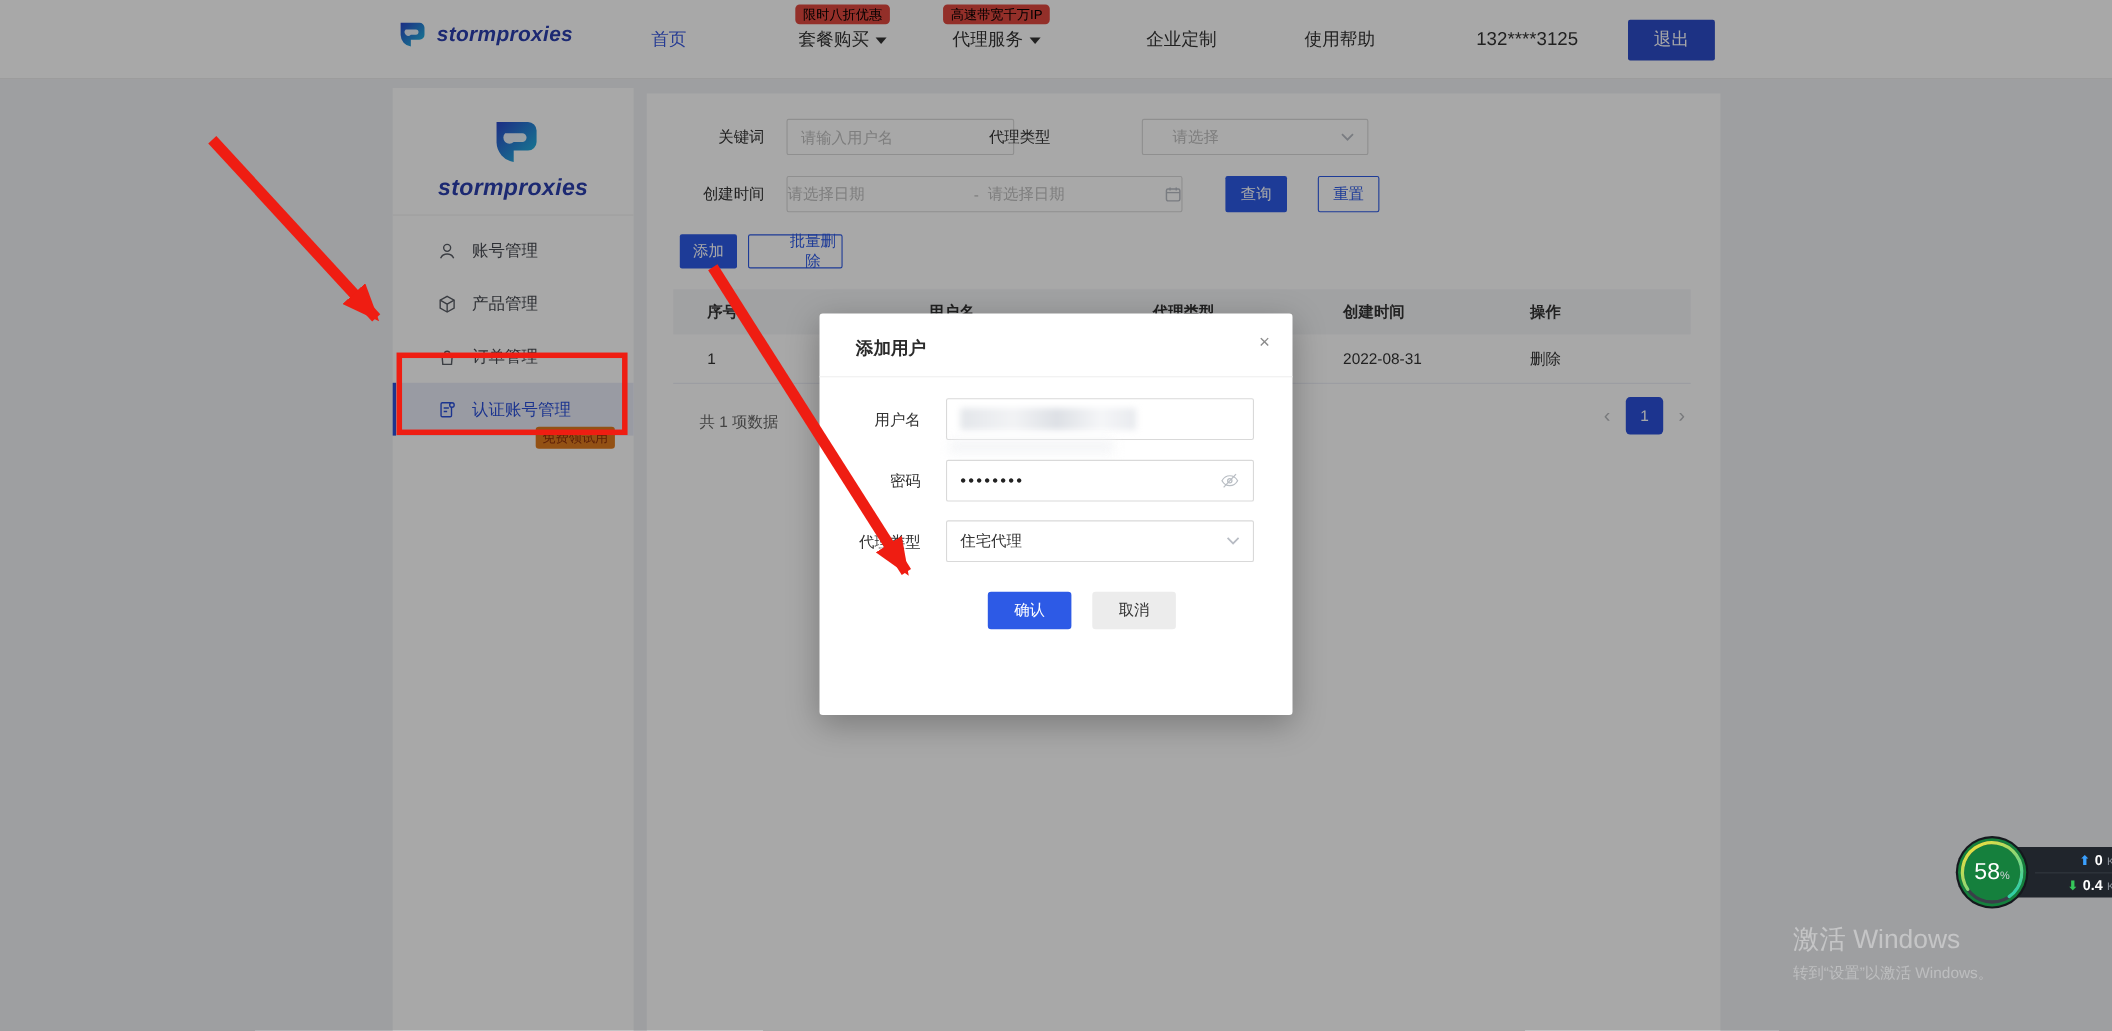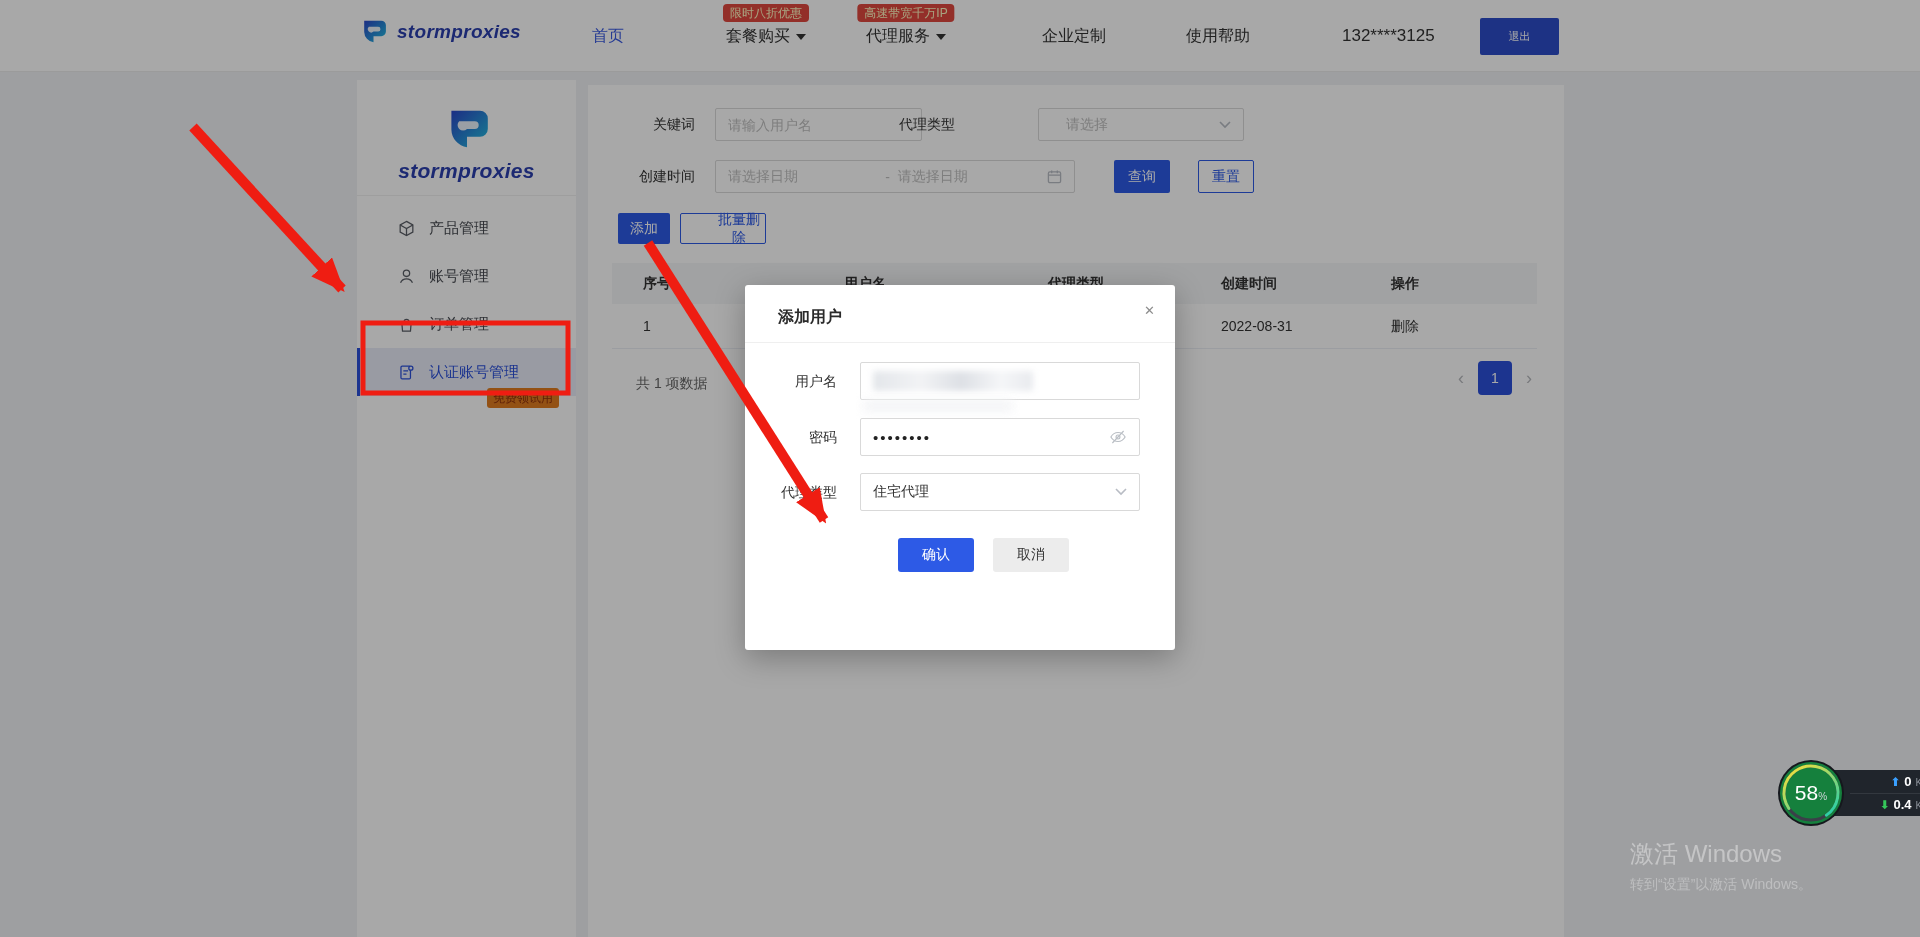--- a/index.html
+++ b/index.html
@@ -9,43 +9,43 @@
     background:#f0f2f5;
     font-family:"Liberation Sans","DejaVu Sans",sans-serif;
     color:#333;
   }
   
   .topbar { position:absolute; left:0; top:0; width:1920px; height:72px; background:#fff; border-bottom:1px solid #ececec; z-index:1; }
   .logo-wrap { position:absolute; left:358px; top:16px; display:flex; align-items:center; gap:8px; }
   .logo-text { font-size:19px; font-weight:bold; font-style:italic; color:#2b3fae; letter-spacing:.3px; }
   .nav-item { position:absolute; top:0; height:72px; display:flex; align-items:center; gap:6px; font-size:16px; color:#333; cursor:pointer; }
   .nav-item.active { color:#3a5ae0; }
-  .nav-badge { position:absolute; top:4px; left:50%; transform:translateX(-50%); background:#e0483f; color:#fef9c3; font-size:12px; line-height:18px; padding:0 7px; border-radius:4px; white-space:nowrap; }
+  .nav-badge { position:absolute; top:4px; left:50%; transform:translateX(-50%); background:#e0483f; color:#000000; font-size:12px; line-height:18px; padding:0 7px; border-radius:4px; white-space:nowrap; }
   .caret { width:0; height:0; border-left:5px solid transparent; border-right:5px solid transparent; border-top:6px solid #333; margin-top:2px; }
   .phone { position:absolute; top:0; height:72px; display:flex; align-items:center; font-size:17px; color:#333; left:1342px; }
-  .logout-btn { position:absolute; left:1480px; top:18px; width:79px; height:37px; background:#2d4cc8; color:#fff; font-size:11px; border:none; border-radius:2px; display:flex; align-items:center; justify-content:center; cursor:pointer; }
+  .logout-btn { position:absolute; left:1480px; top:18px; width:79px; height:37px; background:#2d4cc8; color:#fff; font-size:16px; border:none; border-radius:2px; display:flex; align-items:center; justify-content:center; cursor:pointer; }
   
   .sidebar { position:absolute; left:357px; top:80px; width:219px; height:857px; background:#fff; z-index:1; }
   .side-logo { height:116px; border-bottom:1px solid #f0f0f0; display:flex; flex-direction:column; align-items:center; justify-content:center; gap:4px; padding-top:10px; }
   .side-logo .logo-text { font-size:21px; }
   .side-menu { padding-top:8px; }
   .side-item { position:relative; height:48px; display:flex; align-items:center; gap:13px; padding-left:40px; font-size:15px; color:#474a51; cursor:pointer; }
   .side-item .sicon { width:19px; height:19px; flex:0 0 19px; display:flex; }
   .side-item.selected { background:#e9ecf8; color:#2b50d9; }
   .side-item.selected::before { content:""; position:absolute; left:0; top:0; width:3px; height:48px; background:#2b50d9; }
   .trial-badge { position:absolute; left:487px; top:388px; background:#e07c1f; color:#8c2f0b; font-size:12px; line-height:20px; padding:0 6px; border-radius:3px; z-index:2; white-space:nowrap; }
   
   .main-card { position:absolute; left:588px; top:85px; width:976px; height:852px; background:#fff; z-index:1; }
   .flabel { position:absolute; width:107px; text-align:right; font-size:14px; color:#333; line-height:33px; }
   .f-input { position:absolute; height:33px; border:1px solid #d9d9d9; border-radius:2px; background:#fff; font-size:14px; padding:0 12px; color:#333; outline:none; font-family:inherit; }
   .f-input::placeholder { color:#bfbfbf; }
   .f-select { position:absolute; height:33px; border:1px solid #d9d9d9; border-radius:2px; background:#fff; display:flex; align-items:center; padding:0 12px; font-size:14px; cursor:pointer; }
   .f-select .ph { color:#bfbfbf; flex:1; }
   .chev { width:12px; height:8px; }
-  .date-range { position:absolute; height:33px; border:1px solid #d9d9d9; border-radius:2px; background:#fff; display:flex; align-items:center; padding:0 12px; font-size:14px; }
+  .date-range { position:absolute; height:33px; border:1px solid #d9d9d9; border-radius:2px; background:#fff; display:flex; align-items:center; padding:0 0; font-size:14px; }
   .date-range .dph { color:#bfbfbf; flex:1; }
   .date-range .dsep { color:#bfbfbf; margin:0 8px; }
   .btn { border:none; border-radius:2px; font-size:14px; font-family:inherit; cursor:pointer; display:flex; align-items:center; justify-content:center; }
   .btn-primary { background:#2d5ae6; color:#fff; }
   .btn-outline { background:#fff; color:#2d5ae6; border:1px solid #2d5ae6; }
   
   .tbl-head { position:absolute; left:24px; top:178px; width:925px; height:41px; background:#f5f6f8; }
   .tbl-head span { position:absolute; top:0; line-height:41px; font-size:14px; font-weight:bold; color:#333; }
   .tbl-row { position:absolute; left:24px; top:219px; width:925px; height:45px; border-bottom:1px solid #ebeef5; }
   .tbl-row span { position:absolute; top:0; line-height:45px; font-size:14px; color:#333; }
@@ -142,34 +142,34 @@
         </defs>
       <path d="M8 6 h22 a6 6 0 0 1 6 6 v8 a6 6 0 0 1 -6 6 h-10 v8 a14 14 0 0 1 -12 -13.5 z" fill="url(#lg2)"></path>
       <path d="M14 14 h12 a3 3 0 0 1 0 6 h-6 a3 3 0 0 1 -6 -6 z" fill="#fff" opacity=".9"></path>
     </svg>
     <span class="logo-text">stormproxies</span>
   </div>
   <div class="side-menu">
     <div class="side-item">
       <span class="sicon">
         <svg viewBox="0 0 24 24" width="19" height="19" fill="none" stroke="#5a5e66" stroke-width="1.6">
+          <circle cx="12" cy="8" r="4"></circle>
+            <path d="M4.5 20c1.5-4 5.5-5 7.5-5s6 1 7.5 5"></path>
+          </svg>
+      </span>
+      <span>账号管理</span>
+    </div>
+    <div class="side-item">
+      <span class="sicon">
+        <svg viewBox="0 0 24 24" width="19" height="19" fill="none" stroke="#5a5e66" stroke-width="1.6">
           <path d="M12 3l8 4.5v9L12 21l-8-4.5v-9z"></path>
             <path d="M12 12v9M4 7.5l8 4.5 8-4.5"></path>
           </svg>
       </span>
       <span>产品管理</span>
-    </div>
-    <div class="side-item">
-      <span class="sicon">
-        <svg viewBox="0 0 24 24" width="19" height="19" fill="none" stroke="#5a5e66" stroke-width="1.6">
-          <circle cx="12" cy="8" r="4"></circle>
-            <path d="M4.5 20c1.5-4 5.5-5 7.5-5s6 1 7.5 5"></path>
-          </svg>
-      </span>
-      <span>账号管理</span>
     </div>
     <div class="side-item">
       <span class="sicon">
         <svg viewBox="0 0 24 24" width="19" height="19" fill="none" stroke="#5a5e66" stroke-width="1.6">
           <path d="M6 8.5h12l-1 12H7l-1-12z"></path>
             <path d="M9 8.5a3 3 0 0 1 6 0"></path>
           </svg>
       </span>
       <span>订单管理</span>
     </div>

